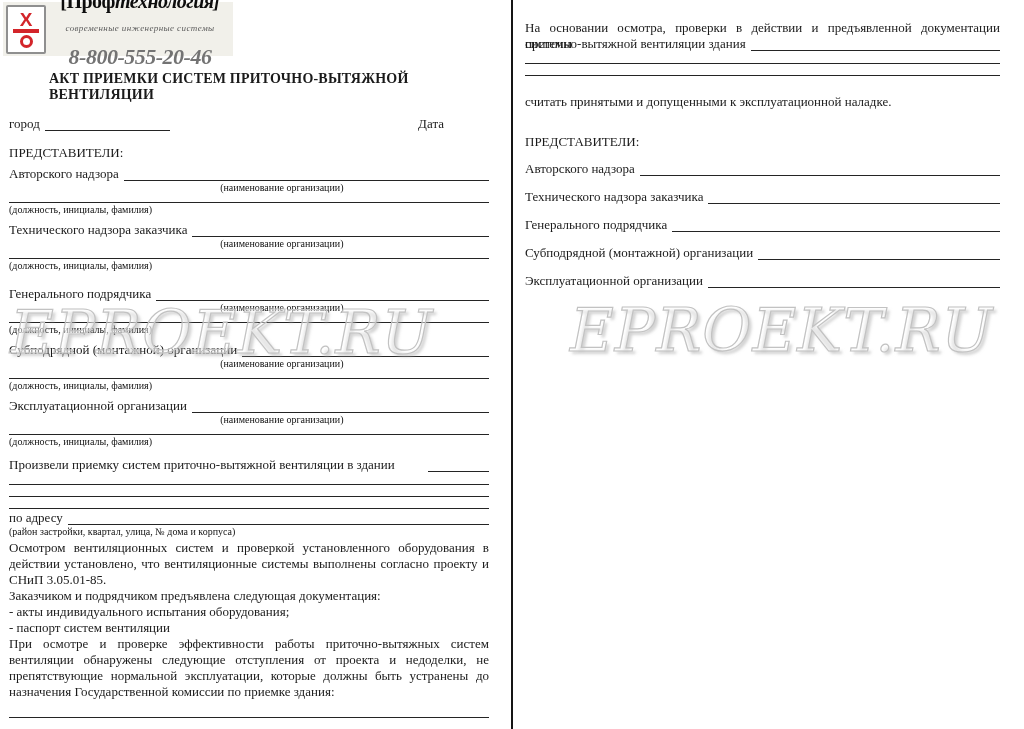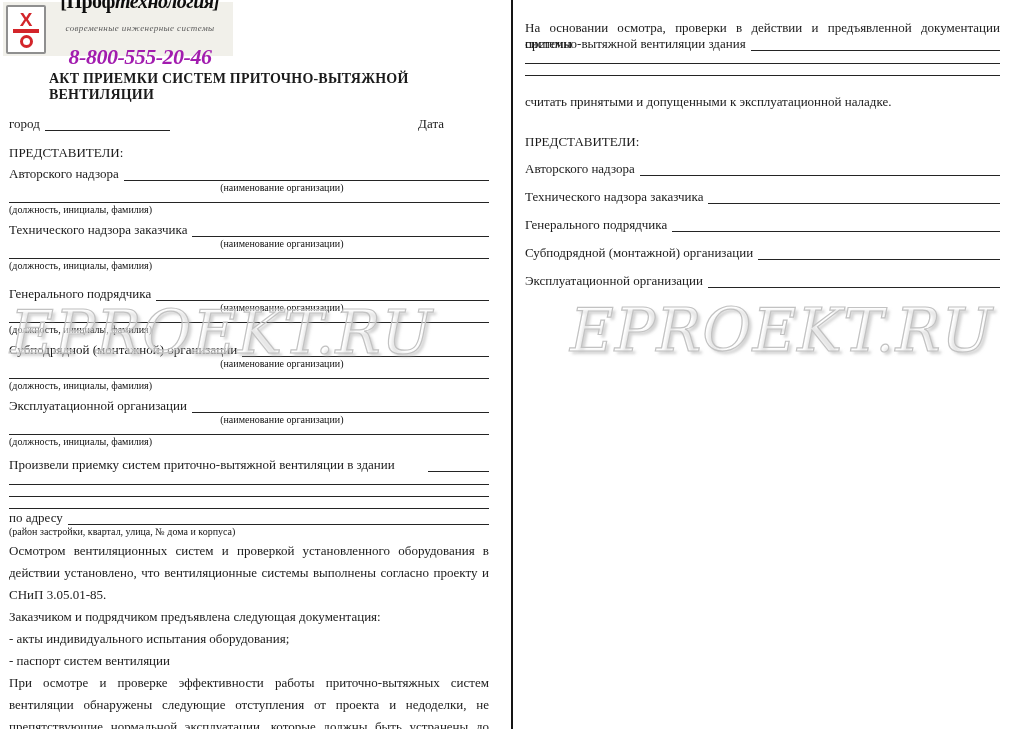--- a/index.html
+++ b/index.html
@@ -24,38 +24,38 @@
     width:40px; height:49px; background:#ffffff; border:2px solid #8f8f8f; border-radius:2px;
     display:flex; flex-direction:column; align-items:center; justify-content:center; flex:0 0 auto;
   }
   .mark-x { color:#d3252a; font-family:"Liberation Sans", sans-serif; font-weight:900; font-size:19px; line-height:17px; }
   .mark-bar { width:26px; border-top:4px solid #d3252a; margin:1px 0 2px; }
   .mark-o { width:13px; height:13px; border:3.5px solid #d3252a; border-radius:50%; }
   .logo-text { flex:1; text-align:center; line-height:1; }
   .brand { font-size:20px; font-weight:bold; color:#0d0d0d; letter-spacing:-0.5px; white-space:nowrap; }
   .brand .it { font-style:italic; }
   .tagline { font-size:9px; font-style:italic; color:#5c5c5c; margin-top:13px; white-space:nowrap; letter-spacing:0.4px; }
-  .phone { font-size:22px; font-weight:bold; font-style:italic; color:#a21caf; margin-top:13px; letter-spacing:-0.5px; white-space:nowrap; }
+  .phone { font-size:22px; font-weight:bold; font-style:italic; color:#737373; margin-top:13px; letter-spacing:-0.5px; white-space:nowrap; }
 
   
   .title { margin-top:71px; font-weight:bold; font-size:14px; letter-spacing:0.2px;margin-left:40px; }
   .lrow { display:flex; align-items:flex-end; height:17px; }
   .lrow .lbl { white-space:nowrap; padding-right:5px; }
   .lrow .fill { flex:1; border-bottom:1.4px solid #242424; margin-bottom:1px; }
   .fline { border-bottom:1.4px solid #242424; height:12px; }
   .cap { font-size:10px; height:12px; line-height:12px; color:#111; }
   .cap-org { padding-left:44%; }
   .city-row { margin-top:12px; height:17px; display:flex; align-items:flex-end; }
   .city-line { width:125px; border-bottom:1.4px solid #242424; margin-left:5px; margin-bottom:1px; }
   .date { margin-left:auto; margin-right:45px; }
   .heading { margin-top:13px; height:15px; }
   .rep { margin-top:5px; }
   .rep.gap { margin-top:13px; }
   .rep .fline { height:9px; margin-bottom:1px; }
-  .para { text-align:justify; line-height:22px; }
+  .para { text-align:justify; line-height:16px; }
   .jall { text-align:justify; text-align-last:justify; }
   .mt2 { margin-top:2px; } .mt8 { margin-top:8px;gap:28px; }
   .blanks3 .fline { height:12px; }
   .blanks5 { margin-top:5px; }
   .blanks5 .fline { height:13px; }
 
   
   .p2-intro { margin-top:20px; height:15px; }
   .p2-flines .fline { height:12px; }
   .p2-concl { margin-top:18px; height:15px; }

